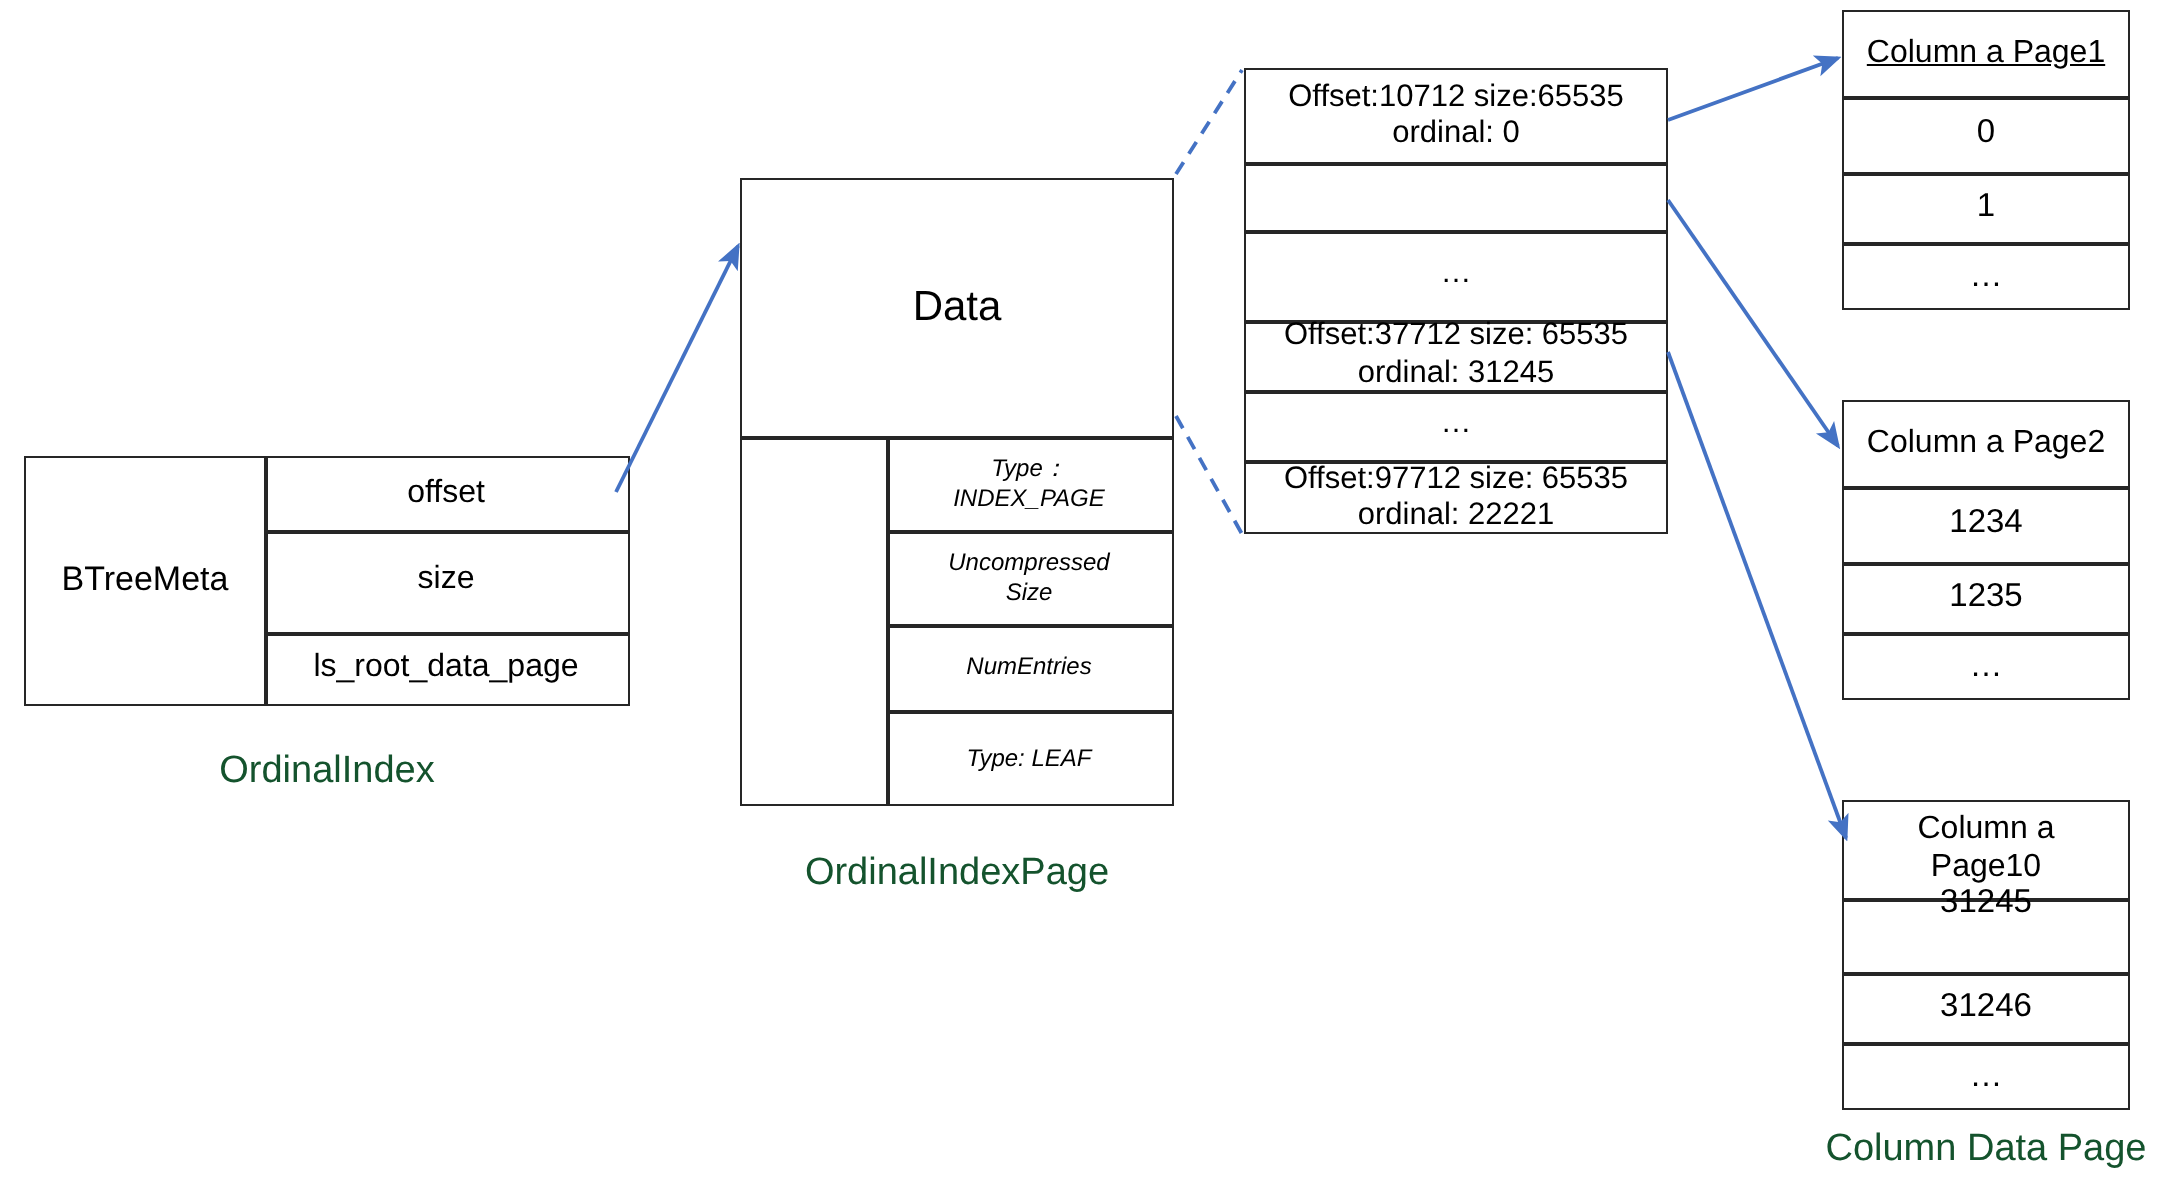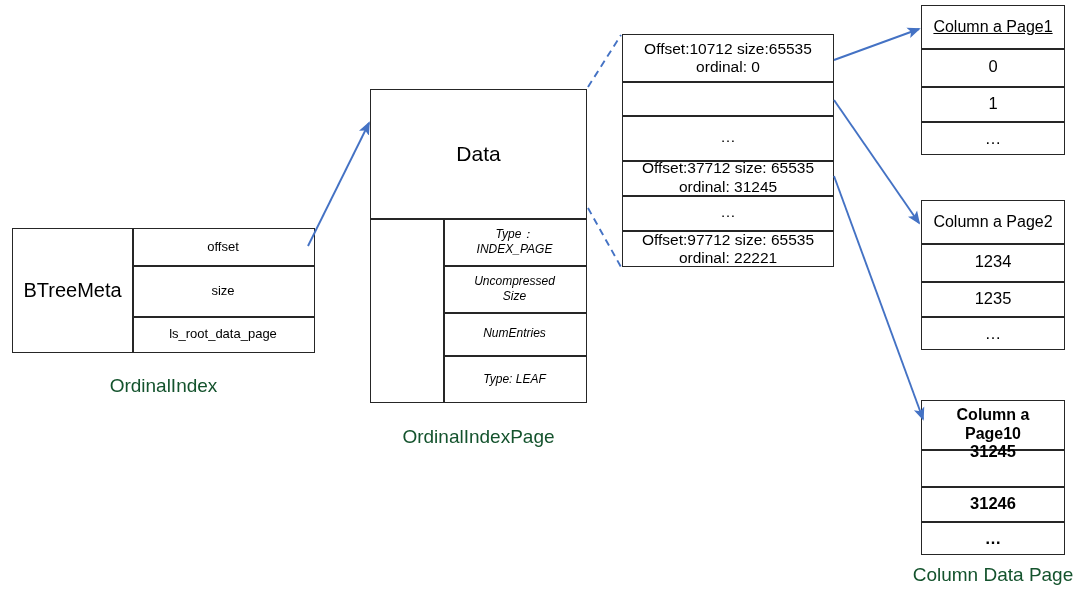--- a/index.html
+++ b/index.html
@@ -53,38 +53,38 @@
   .caption {
     position: absolute;
     text-align: center;
     font-size: 19px;
     color: #14532d;
     white-space: nowrap;
   }
 
   
   #ordinal-index-box { left: 12px; top: 228px; width: 303px; height: 125px; }
-  .oi-label { font-size: 20px; }
-  .oi-field { font-size: 13px; }
+  .oi-label { font-size: 17px; }
+  .oi-field { font-size: 16px; }
 
   
   #ordinal-index-page-box { left: 370px; top: 89px; width: 217px; height: 314px; }
   .oip-data { font-size: 21px; }
   .oip-footer-label { font-size: 16.5px; }
   .oip-field { font-size: 12px; font-style: italic; }
 
   
   #offset-entries-box { left: 622px; top: 34px; width: 212px; height: 233px; }
   .oe-row { font-size: 15.5px; }
 
   
   .colpage { width: 144px; }
   #column-page-1 { left: 921px; top: 5px; height: 150px; }
   #column-page-2 { left: 921px; top: 200px; height: 150px; }
-  #column-page-10 { left: 921px; top: 400px; height: 155px; font-weight: bold; }
+  #column-page-10 { left: 921px; top: 400px; height: 155px; }
   .cp-head { font-size: 16px; }
   .cp-val  { font-size: 16.5px; }
 
   svg.arrows {
     position: absolute;
     left: 0; top: 0;
     width: 1080px; height: 594px;
     overflow: visible;
     pointer-events: none;
   }

